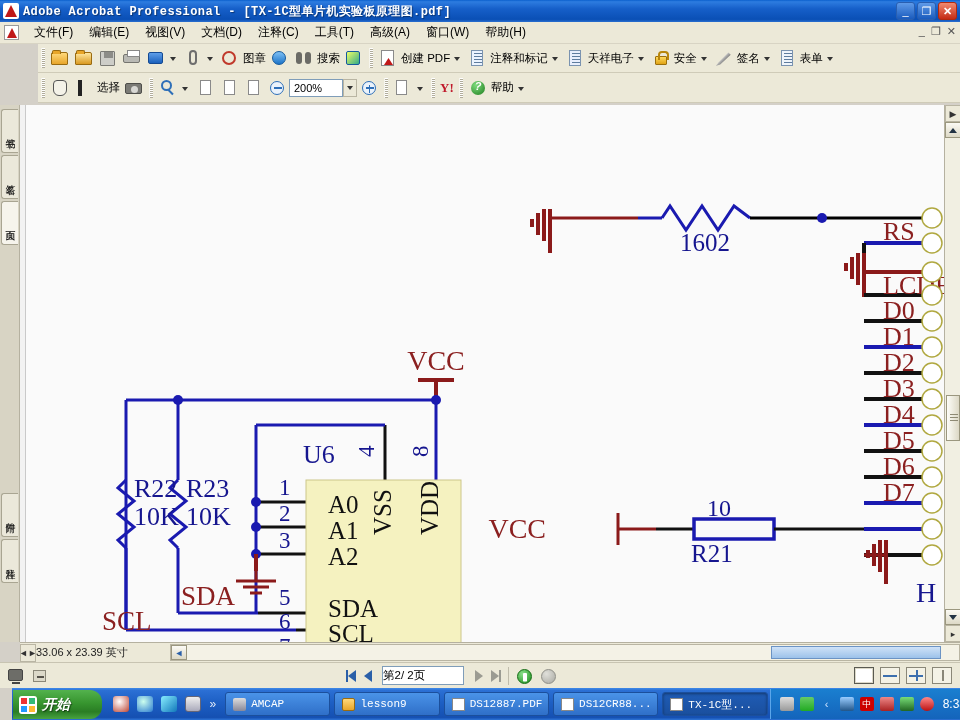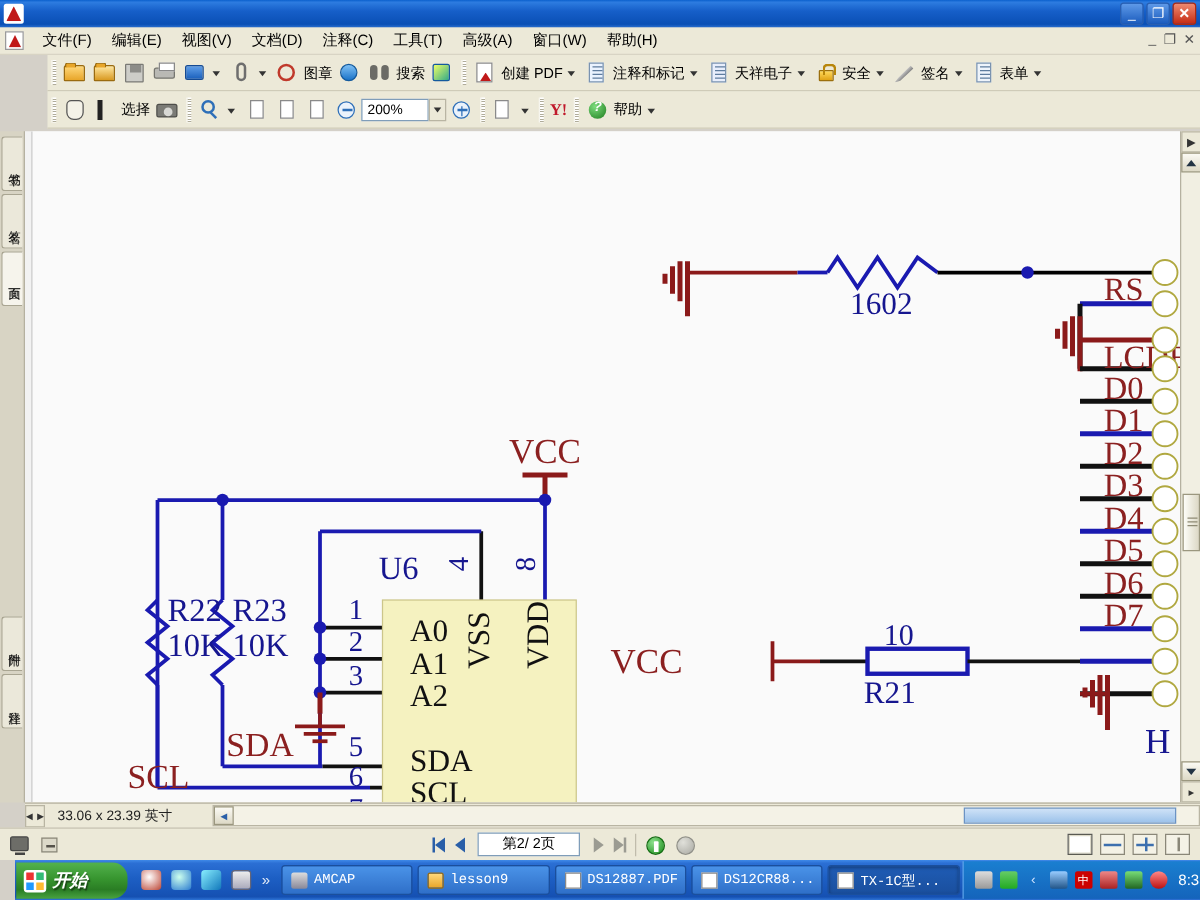--- a/index.html
+++ b/index.html
@@ -181,21 +181,21 @@
   .tri.u { border-left:4px solid transparent;border-right:4px solid transparent;border-bottom:5px solid #234; }
   .tri.d { border-left:4px solid transparent;border-right:4px solid transparent;border-top:5px solid #234; }
 
   
   .measurebar {
     position: absolute; left: 20px; top: 642px; width: 940px; height: 20px;
     background: #ece9d8; border-top: 1px solid #b5b1a0; display: flex; align-items: center;
   }
   .meas-grip { width: 16px; height: 18px; border: 1px solid #b9b5a3; background:#ece9d8;
                display:flex;align-items:center;justify-content:center;font-size:9px;color:#333;}
-  .meas-txt { font-size: 11px; color: #222; margin-left: 10px; white-space: nowrap; }
+  .meas-txt { font-size: 11px; color: #222; white-space: nowrap; }
   .hscroll { position: absolute; left: 150px; right: 0; top: 1px; height: 17px;
              background: #f4f2e6; border: 1px solid #b9b5a3; }
   .hs-left { position:absolute; left:0; top:0; width:16px;height:15px; background:linear-gradient(#fbfaf4,#ddd9c6);
              border:1px solid #9b977f; display:flex;align-items:center;justify-content:center;}
   .hs-thumb { position:absolute; left:600px; top:1px; width:170px;height:13px;
               background:linear-gradient(to bottom,#cfe2f7,#9cc2ea); border:1px solid #6b93c4; }
 
   
   .statusbar {
     position: absolute; left: 0; top: 662px; width: 960px; height: 26px;
@@ -208,21 +208,21 @@
   .minusbox{position:absolute;left:3px;top:4px;width:13px;height:12px;background:#dcd9c9;border:1px solid #8a8778;}
   .minusbox:after{content:"";position:absolute;left:3px;top:5px;width:7px;height:2px;background:#55524a;}
   .navbtn { width: 17px; height: 18px; display:flex;align-items:center;justify-content:center; flex:0 0 auto; }
   .navtri { width:0;height:0;border-top:6px solid transparent;border-bottom:6px solid transparent; }
   .navtri.l { border-right:8px solid #2a5fa8; }
   .navtri.r { border-left:8px solid #9b9b92; }
   .navbar-end { width:2px;height:12px;background:#2a5fa8; }
   .navbar-end.g { background:#9b9b92; }
   .pagebox {
     width: 82px; height: 19px; background:#fff; border:1px solid #7f9db9;
-    font-size:11.5px; color:#000; text-align:center; line-height:17px; flex:0 0 auto;
+    font-size:11.5px; color:#000; line-height:17px; flex:0 0 auto;
   }
   .greenc{width:15px;height:15px;border-radius:50%;background:radial-gradient(circle at 35% 30%,#8be08b,#198a19);border:1px solid #126b12;position:relative;}
   .greenc:after{content:"";position:absolute;left:5px;top:3px;width:4px;height:9px;background:#fff;clip-path:polygon(0 0,100% 0,100% 100%,0 100%);border-radius:1px;}
   .grayc{width:15px;height:15px;border-radius:50%;background:radial-gradient(circle at 35% 30%,#e0e0da,#a9a9a2);border:1px solid #8f8f88;}
   .viewmode { width:20px;height:17px;border:1px solid #8a8778;background:#f4f2e6;margin:0 3px;position:relative;flex:0 0 auto; }
   .viewmode.sel { background:#fff; border-color:#5a5a52; box-shadow: inset 0 0 0 1px #dcd9c9; }
   .viewmode.h:after{content:"";position:absolute;left:2px;top:7px;right:2px;height:1.5px;background:#3c6fae;}
   .viewmode.g:after{content:"";position:absolute;left:2px;top:7px;right:2px;height:1.5px;background:#3c6fae;}
   .viewmode.g:before{content:"";position:absolute;top:2px;bottom:2px;left:9px;width:1.5px;background:#3c6fae;}
   .viewmode.two:after{content:"";position:absolute;top:2px;bottom:2px;left:9px;width:1.5px;background:#8a8778;}
@@ -272,20 +272,21 @@
 
   .txt { font-family: "Liberation Serif", serif; }
 </style>
 </head>
 <body>
 
 <div id="app">
 
   <div class="titlebar">
     <div class="title-ico"></div>
+    <div class="title-text">Adobe Acrobat Professional - [TX-1C型单片机实验板原理图.pdf]</div>
     <div class="win-btns">
       <div class="win-btn">_</div>
       <div class="win-btn">❐</div>
       <div class="win-btn close">✕</div>
     </div>
   </div>
 
   <div class="menubar">
     <div class="menu-doc-ico"></div>
     <div class="menu-item">文件(F)</div>

